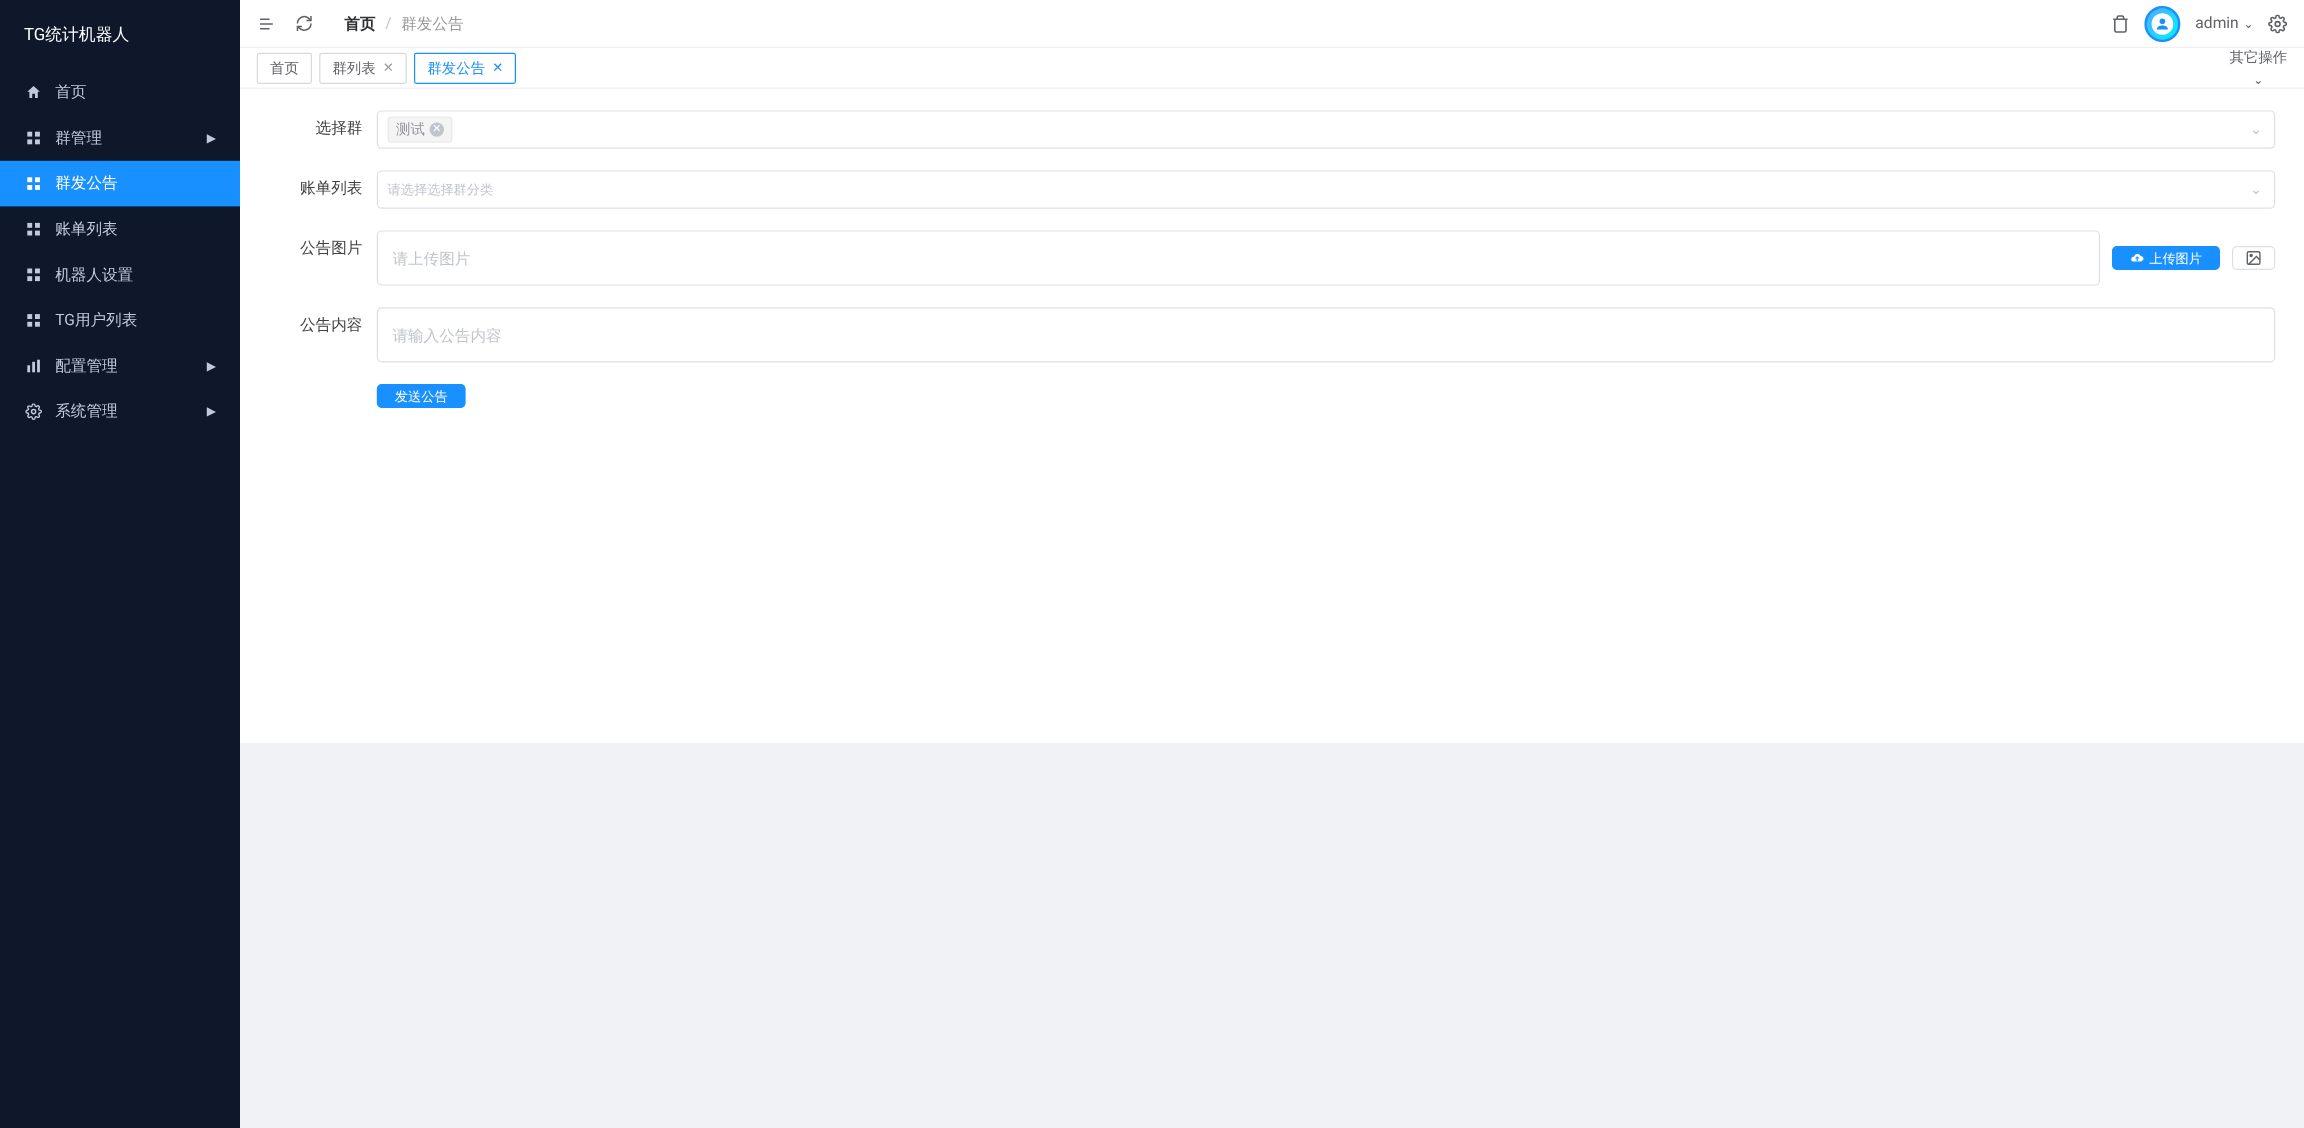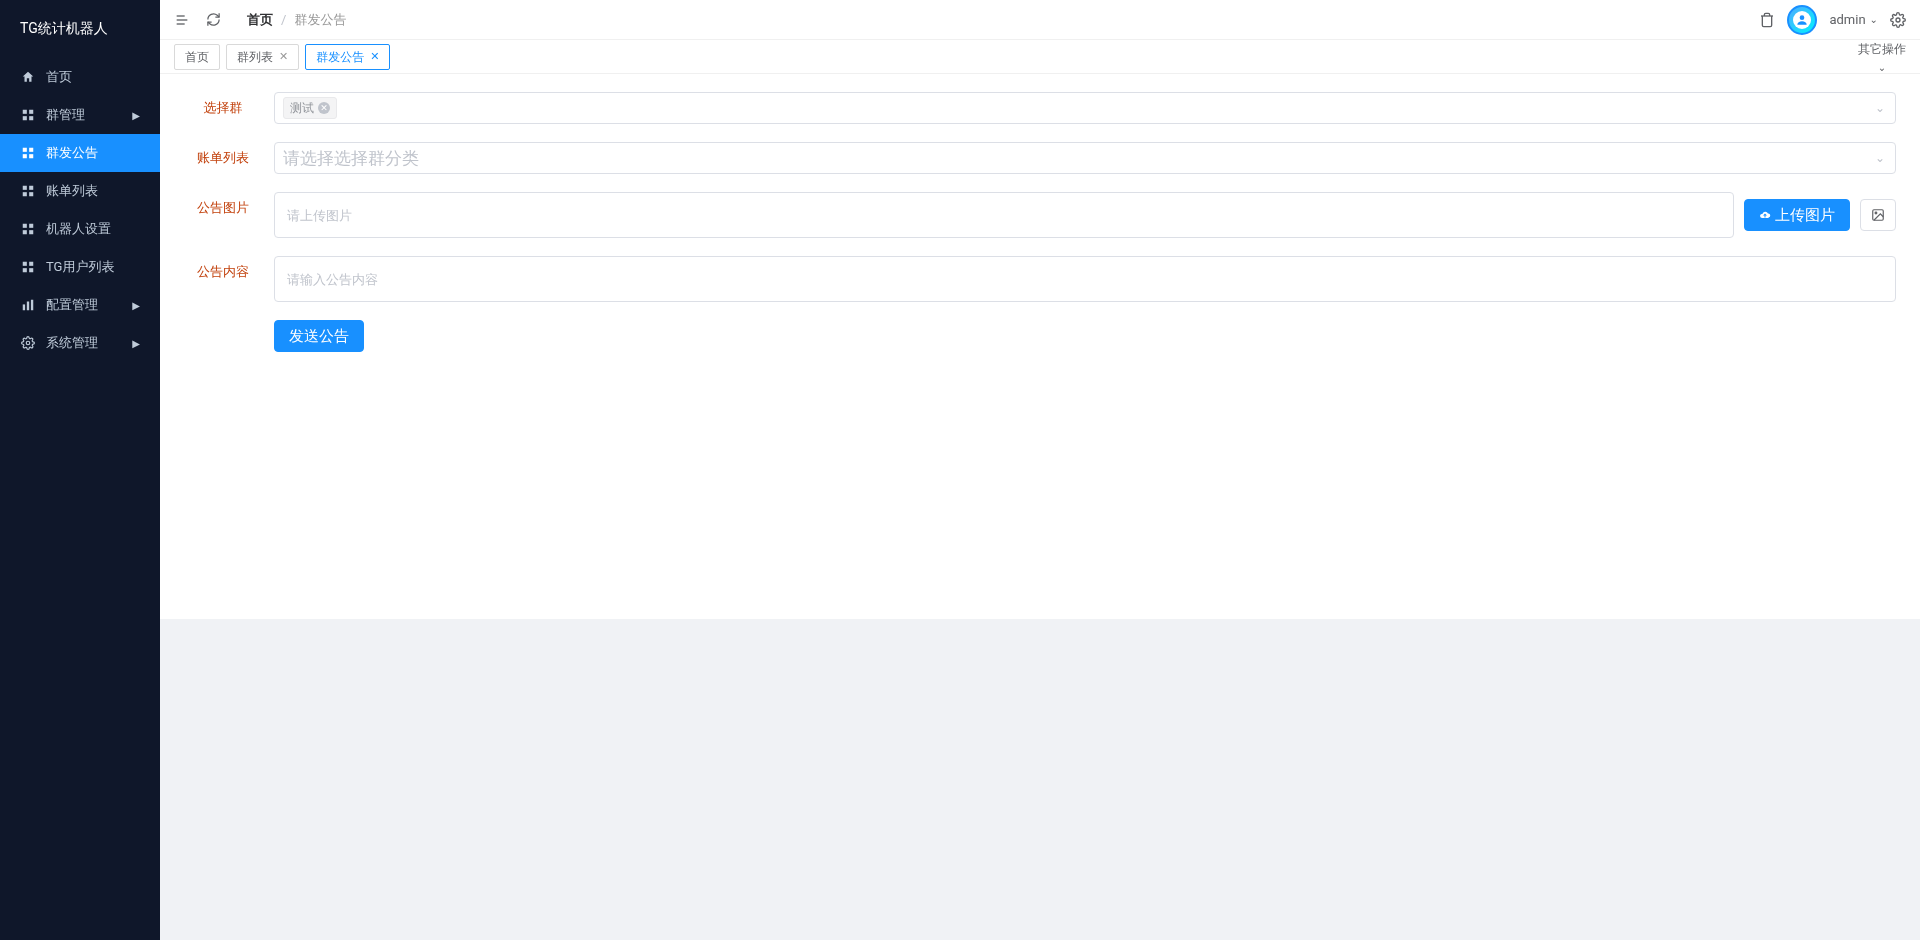--- a/index.html
+++ b/index.html
@@ -1,21 +1,21 @@
 <!DOCTYPE html>
 <html><head>
   <meta charset="utf-8">
   <style>
     * { margin: 0; padding: 0; box-sizing: border-box; }
     body { font-family: -apple-system, BlinkMacSystemFont, "Segoe UI", Roboto, "Helvetica Neue", Arial, sans-serif; font-size: 14px; color: #303133; background: #f0f2f5; }
     
     .app { display: flex; height: 100vh; }
     
     
-    .sidebar { width: 160px; background: #0f172a; color: #fff; display: flex; flex-direction: column; flex-shrink: 0; }
+    .sidebar { width: 200px; background: #0f172a; color: #fff; display: flex; flex-direction: column; flex-shrink: 0; }
     .sidebar-logo { height: 58px; display: flex; align-items: center; padding-left: 20px; font-size: 14px; color: #fff; }
     .sidebar-menu { flex: 1; }
     .menu-item { height: 38px; display: flex; align-items: center; padding: 0 20px; color: #bfcbd9; cursor: pointer; font-size: 13px; position: relative; }
     .menu-item.active { background: #1890ff; color: #fff; }
     .menu-item .icon { margin-right: 10px; width: 16px; display: flex; align-items: center; justify-content: center; }
     .menu-item .arrow { position: absolute; right: 20px; font-size: 10px; }
     
     
     .main { flex: 1; display: flex; flex-direction: column; overflow: hidden; }
     
@@ -40,34 +40,34 @@
     .tab .close { font-size: 11px; color: #999; }
     .tab.active .close { color: #1890ff; }
     .tabs-right { margin-left: auto; font-size: 12px; color: #606266; cursor: pointer; display: flex; align-items: center; gap: 4px; flex-direction: column; }
     
     
     .content-wrap { flex: 1; padding: 0; background: #f0f2f5; overflow: auto; }
     .content-card { background: #fff; margin: 0; padding: 18px 24px 24px 24px; min-height: 545px; }
     
     
     .form-row { display: flex; align-items: flex-start; margin-bottom: 18px; }
-    .form-label { width: 90px; text-align: center; padding-right: 12px; font-size: 13px; color: #c2410c; line-height: 32px; flex-shrink: 0; }
+    .form-label { width: 90px; text-align: right; padding-right: 12px; font-size: 13px; color: #404040; line-height: 32px; flex-shrink: 0; }
     .form-field { flex: 1; }
     
     .select-input { width: 100%; height: 32px; border: 1px solid #dcdfe6; border-radius: 4px; padding: 0 30px 0 8px; display: flex; align-items: center; position: relative; background: #fff; cursor: pointer; }
     .select-input .down-arrow { position: absolute; right: 10px; color: #c0c4cc; font-size: 12px; }
-    .select-placeholder { color: #c0c4cc; font-size: 17px; }
+    .select-placeholder { color: #c0c4cc; font-size: 11px; }
     .tag-chip { background: #f4f4f5; border: 1px solid #e9e9eb; color: #909399; padding: 0 6px; height: 22px; line-height: 20px; border-radius: 3px; font-size: 12px; display: inline-flex; align-items: center; gap: 4px; }
     .tag-chip .tag-close { width: 12px; height: 12px; border-radius: 50%; background: #c0c4cc; color: #fff; display: inline-flex; align-items: center; justify-content: center; font-size: 9px; line-height: 1; }
     
     .text-input { width: 100%; height: 46px; border: 1px solid #dcdfe6; border-radius: 4px; padding: 0 12px; font-size: 13px; outline: none; }
     .text-input::placeholder { color: #c0c4cc; }
     
     .input-group { display: flex; gap: 10px; align-items: center; }
-    .btn { height: 32px; padding: 0 14px; border: 1px solid #dcdfe6; border-radius: 4px; background: #fff; cursor: pointer; font-size: 15px; display: inline-flex; align-items: center; gap: 4px; color: #606266; }
+    .btn { height: 20px; padding: 0 14px; border: 1px solid #dcdfe6; border-radius: 4px; background: #fff; cursor: pointer; font-size: 11px; display: inline-flex; align-items: center; gap: 4px; color: #606266; }
     .btn-primary { background: #1890ff; border-color: #1890ff; color: #fff; }
     .btn-icon-only { width: 36px; padding: 0; justify-content: center; }
     
     .submit-row { padding-left: 90px; }
     
     svg { display: block; }
   </style>
 </head>
 <body>
 

